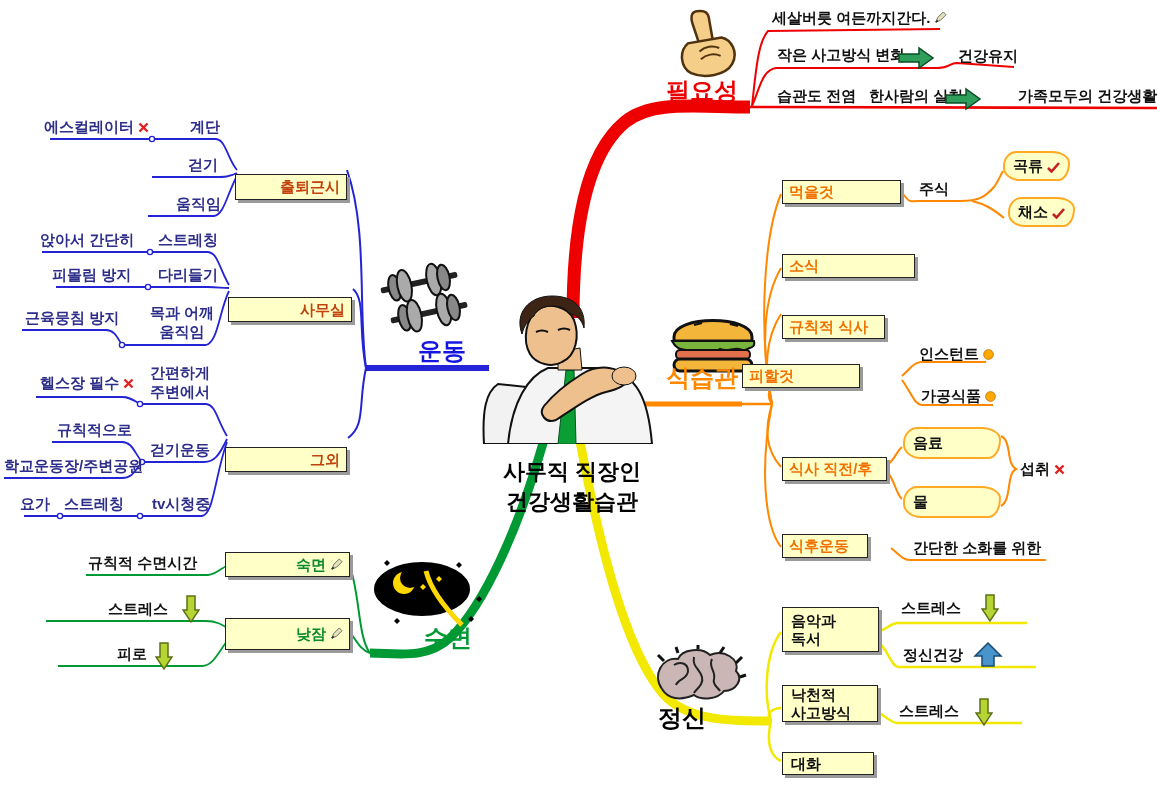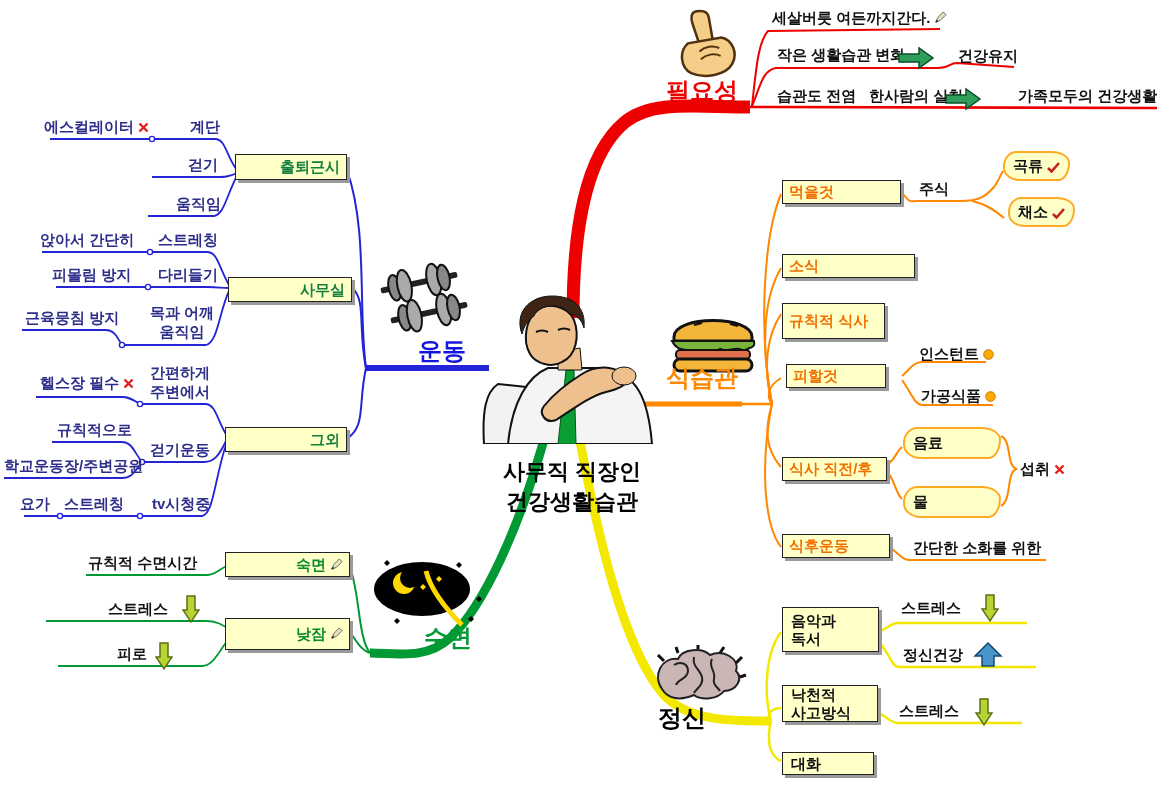--- a/index.html
+++ b/index.html
@@ -5,21 +5,21 @@
   html,body{margin:0;padding:0;background:#fff;}
   #stage{position:relative;width:1157px;height:786px;background:#fff;overflow:hidden;
          font-family:"Liberation Sans","DejaVu Sans",sans-serif;}
   #lines{position:absolute;left:0;top:0;}
   .abs{position:absolute;}
   .leaf{position:absolute;font-weight:bold;font-size:15px;color:#111;white-space:nowrap;line-height:19px;}
   .leaf.navy{color:#2d2d8a;}
   .box{position:absolute;background:#ffffc8;border:1px solid #222;box-shadow:3px 3px 0 #9a9a9a;
        font-weight:bold;font-size:15px;display:flex;align-items:center;padding:0 6px;
        white-space:nowrap;box-sizing:border-box;line-height:18px;}
-  .box.blue{color:#15803d;justify-content:flex-end;}
+  .box.blue{color:#c2410c;justify-content:flex-end;margin-top:20px;}
   .box.green{color:#0a8a2e;justify-content:flex-end;}
   .box.orange{color:#f07000;}
   .box.black{color:#111;padding-left:8px;}
   .cloud{position:absolute;background:#ffffc8;border:2px solid #ffaa22;
          border-radius:16px 22px 14px 20px / 18px 14px 22px 16px;
          font-weight:bold;font-size:15px;color:#111;display:flex;align-items:center;
          padding:8px 8px;box-sizing:border-box;white-space:nowrap;}
   .branch-label{position:absolute;font-weight:bold;font-size:24px;white-space:nowrap;}
   .title{position:absolute;font-weight:bold;font-size:22px;color:#000;text-align:center;line-height:30px;}
   .ic{margin-left:4px;display:inline-block;}
@@ -197,21 +197,21 @@
   <div class="branch-label" style="left:666px;top:362px;color:#ff8800">식습관</div>
   <div class="branch-label" style="left:424px;top:622px;color:#009933">수면</div>
   <div class="branch-label" style="left:658px;top:702px;color:#000">정신</div>
 
   <div class="leaf" style="left:772px;top:8px">
     <span>세살버릇 여든까지간다.</span><span class="ic"><svg width="13" height="13" viewBox="0 0 14 14">
           <path d="M2,12 L4,7 L10,1 L13,4 L7,10 Z" fill="#e5e2b8" stroke="#666"></path>
           <path d="M2,12 L4,10" stroke="#333" stroke-width="2"></path>
         </svg></span>
   </div>
-  <div class="leaf" style="left:777px;top:45px">작은 생활습관 변화</div>
+  <div class="leaf" style="left:777px;top:45px">작은 사고방식 변화</div>
   <div class="abs" style="left:897px;top:45px">
     <svg width="38" height="26" viewBox="0 0 38 26">
         <path d="M2,9 L22,9 L22,3 L36,13 L22,23 L22,17 L2,17 Z" fill="#2f9e5a" stroke="#0c4f28" stroke-width="1.5"></path>
       </svg>
   </div>
   <div class="leaf" style="left:958px;top:46px">건강유지</div>
   <div class="leaf" style="left:777px;top:86px">습관도 전염</div>
   <div class="leaf" style="left:869px;top:86px">한사람의 실천</div>
   <div class="abs" style="left:944px;top:86px">
     <svg width="38" height="26" viewBox="0 0 38 26">
@@ -254,24 +254,24 @@
   </div>
   <div class="leaf navy" style="left:150px;top:440px">걷기운동</div>
   <div class="leaf navy" style="left:57px;top:420px">규칙적으로</div>
   <div class="leaf navy" style="left:4px;top:456px">학교운동장/주변공원</div>
   <div class="leaf navy" style="left:152px;top:494px">tv시청중</div>
   <div class="leaf navy" style="left:64px;top:494px">스트레칭</div>
   <div class="leaf navy" style="left:20px;top:494px">요가</div>
 
   <div class="box orange" style="left:782px;top:180px;width:119px;height:24px">먹을것</div>
   <div class="box orange" style="left:782px;top:254px;width:133px;height:24px">소식</div>
-  <div class="box orange" style="left:782px;top:303px;width:103px;height:36px">규칙적 식사</div>
-  <div class="box orange" style="left:786px;top:364px;width:100px;height:24px">피할것</div>
+  <div class="box orange" style="left:782px;top:315px;width:103px;height:24px">규칙적 식사</div>
+  <div class="box orange" style="left:742px;top:364px;width:118px;height:24px">피할것</div>
   <div class="box orange" style="left:782px;top:457px;width:105px;height:24px">식사 직전/후</div>
-  <div class="box orange" style="left:782px;top:534px;width:108px;height:24px">식후운동</div>
+  <div class="box orange" style="left:782px;top:534px;width:86px;height:24px">식후운동</div>
 
   <div class="leaf" style="left:919px;top:179px">주식</div>
   <div class="cloud" style="left:1003px;top:151px;height:30px">
     <span>곡류</span>
       <span class="ic"><svg width="13" height="11" viewBox="0 0 13 11">
           <path d="M1,6 L4.5,9.5 L12,1" stroke="#c22222" stroke-width="2.6" fill="none"></path>
         </svg></span>
   </div>
   <div class="cloud" style="left:1008px;top:197px;height:30px">
     <span>채소</span>

